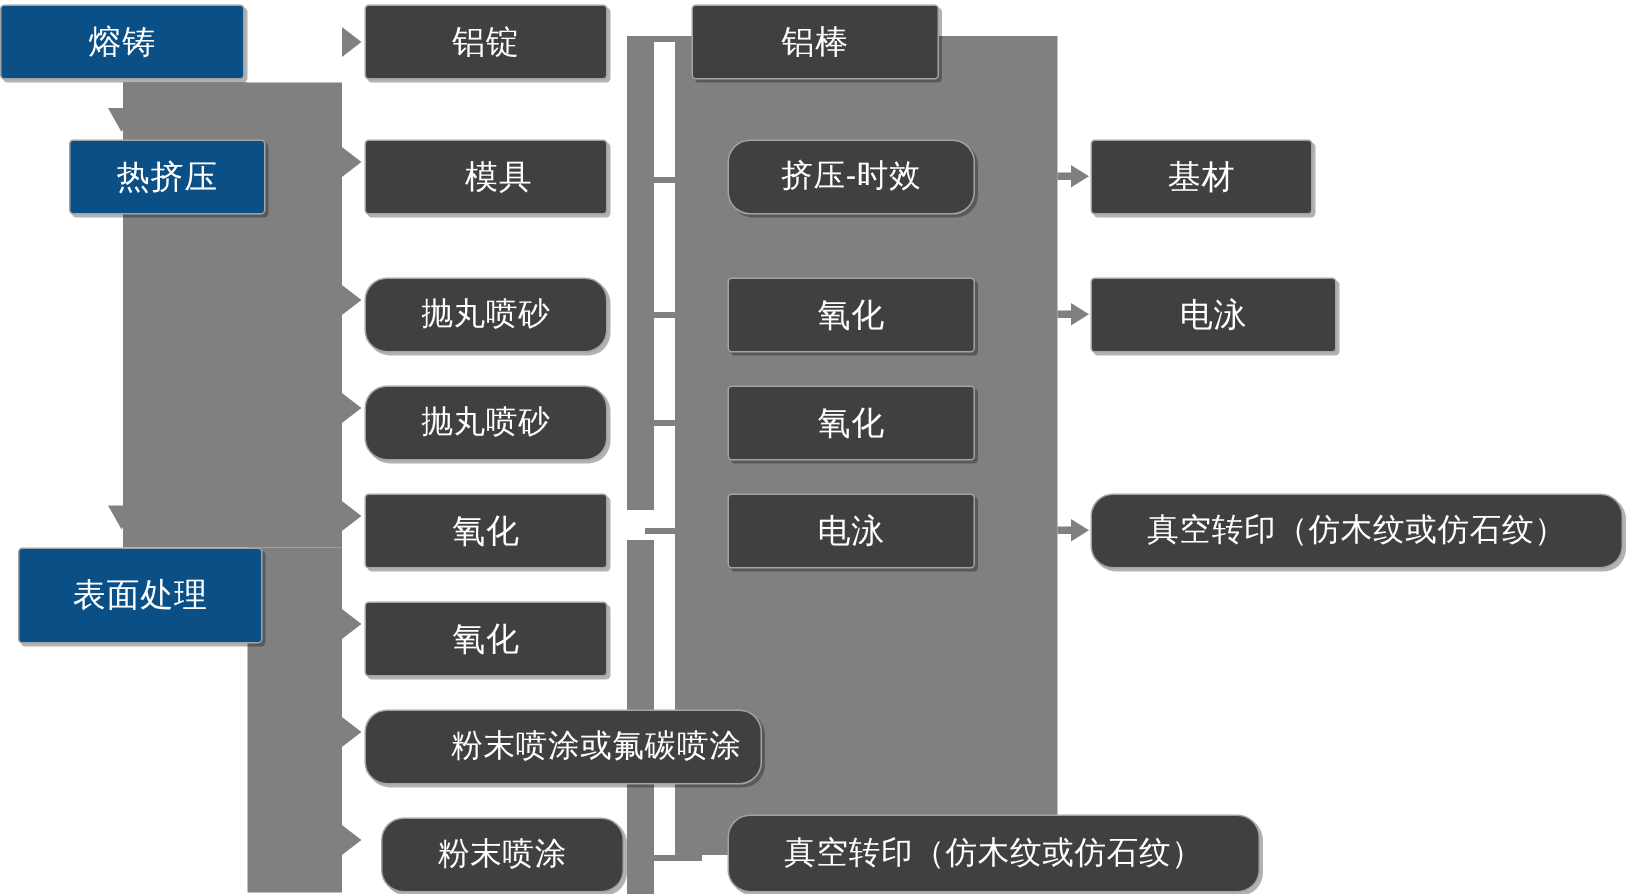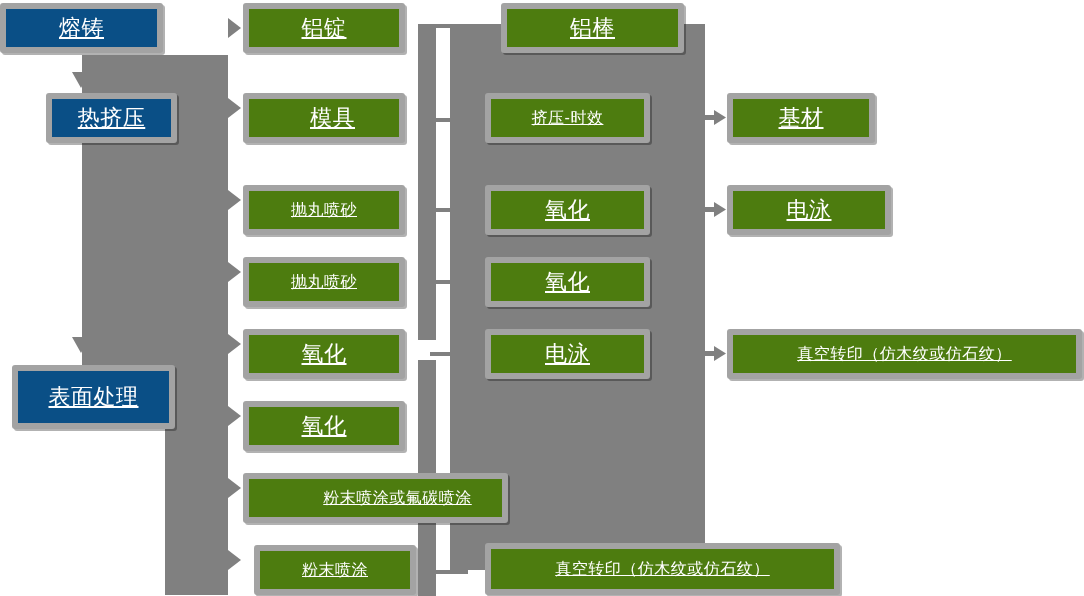--- a/index.html
+++ b/index.html
@@ -27,33 +27,32 @@
   }
 
   
   .node {
     position: absolute;
     box-sizing: border-box;
     display: flex;
     align-items: center;
     justify-content: center;
     color: #ffffff;
-    border: 6px solid #a3a3a3;
+    border: 1px solid #a3a3a3;
     border-radius: 3px;
     text-align: center;
     line-height: 1.15;
     letter-spacing: 0.5px;
     white-space: nowrap;
     box-shadow: 2px 2px 0 rgba(0,0,0,0.30);
-    text-decoration: underline;
   }
   .node.dark  { background: #0a4f86; }
-  .node.mid   { background: #4d7c0f; }
+  .node.mid   { background: #404040; }
 
-  .fs-21 { font-size: 16px; }
+  .fs-21 { font-size: 21px; border-radius: 15px; }
   .fs-22 { font-size: 22px; }
 </style>
 </head>
 <body>
 
 <div id="canvas">
 
   <svg id="connectors" viewBox="0 0 1084 596" width="1084" height="596" xmlns="http://www.w3.org/2000/svg">
 
     <path fill="#808080" d="M82,55 L228,55 L228,0 L228,55 L237,55 Z"></path>
@@ -116,21 +115,21 @@
   <div class="node mid fs-21" style="left:243px; top:257px; width:162px; height:50px;">抛丸喷砂</div>
 
   <div class="node mid fs-22" style="left:243px; top:329px; width:162px; height:50px;">氧化</div>
 
   <div class="node mid fs-22" style="left:243px; top:401px; width:162px; height:50px;">氧化</div>
 
   <div class="node mid fs-21" style="left:243px; top:473px; width:265px; height:50px;padding-left:44px;">粉末喷涂或氟碳喷涂</div>
 
   <div class="node mid fs-21" style="left:243px; top:545px; width:162px; height:50px;margin-left:11px;">粉末喷涂</div>
 
-  <div class="node mid fs-22" style="left:501px; top:3px;   width:183px; height:50px;text-align:center;">铝棒</div>
+  <div class="node mid fs-22" style="left:461px; top:3px;   width:165px; height:50px;text-align:center;">铝棒</div>
 
   <div class="node mid fs-21" style="left:485px; top:93px;  width:165px; height:50px;">挤压-时效</div>
 
   <div class="node mid fs-22" style="left:485px; top:185px; width:165px; height:50px;">氧化</div>
 
   <div class="node mid fs-22" style="left:485px; top:257px; width:165px; height:50px;">氧化</div>
 
   <div class="node mid fs-22" style="left:485px; top:329px; width:165px; height:50px;">电泳</div>
 
   <div class="node mid fs-21" style="left:485px; top:543px; width:355px; height:52px;">真空转印（仿木纹或仿石纹）</div>

